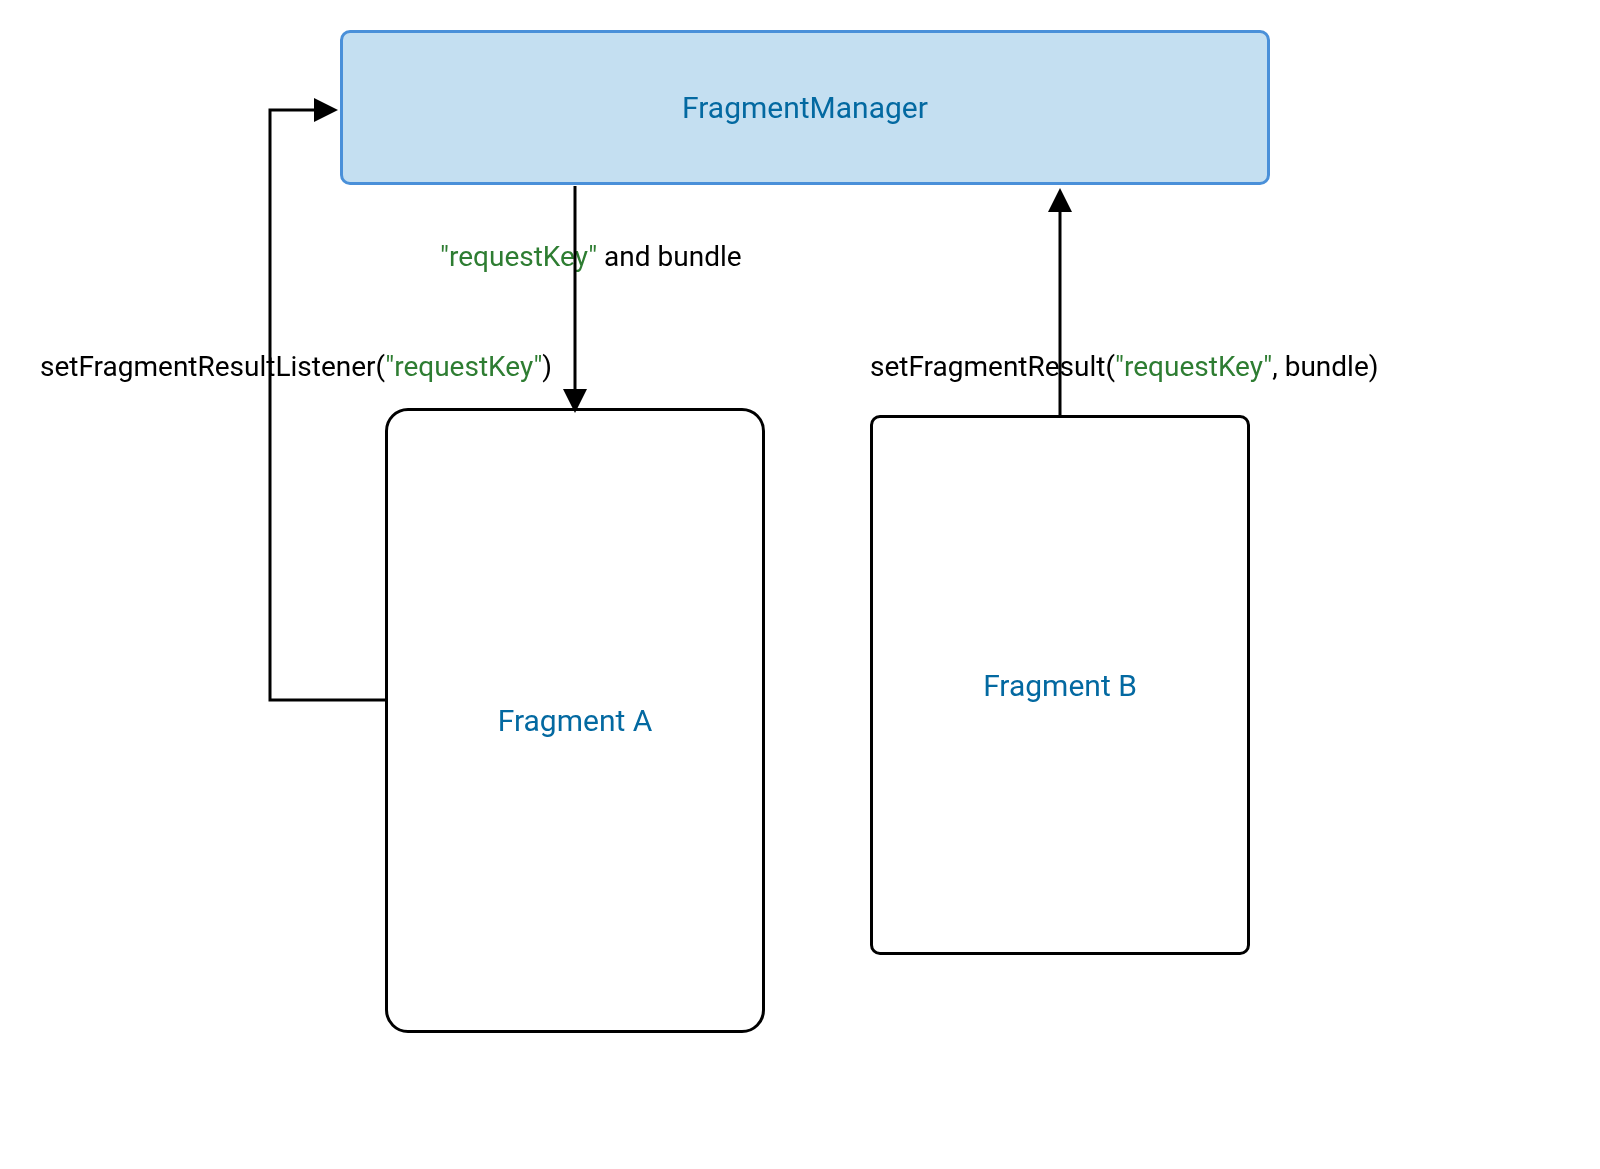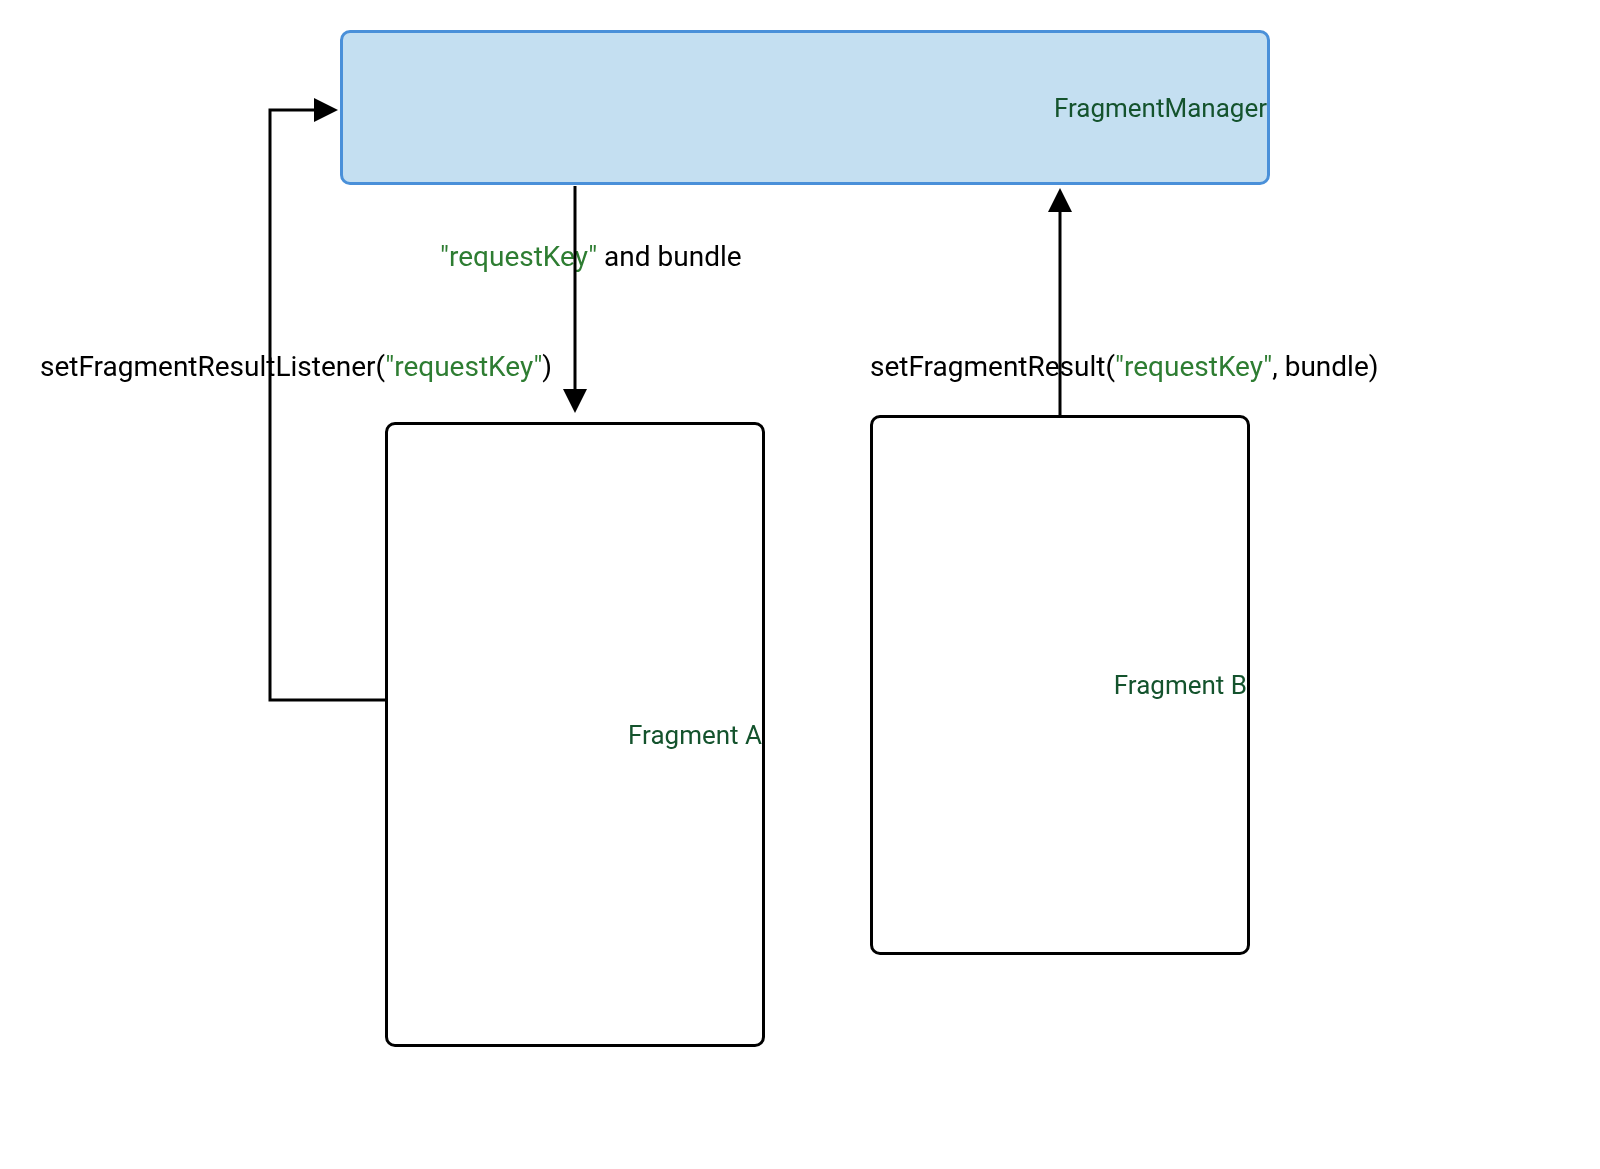--- a/index.html
+++ b/index.html
@@ -14,23 +14,23 @@
     position: relative;
     width: 1600px;
     height: 1169px;
   }
   .box {
     position: absolute;
     border: 3px solid #000;
     border-radius: 10px;
     display: flex;
     align-items: center;
-    justify-content: flex-end;
-    font-size: 26px;
-    color: #14532d;
+    justify-content: center;
+    font-size: 30px;
+    color: #0369a1;
     box-sizing: border-box;
   }
   .manager {
     background: #c4dff1;
     border-color: #4a90d9;
   }
   .label {
     position: absolute;
     font-size: 28px;
     color: #000;
@@ -50,21 +50,21 @@
 </style>
 </head>
 <body>
 
 <div class="stage">
 
   <div class="box manager" style="left:340px; top:30px; width:930px; height:155px;">
     <span>FragmentManager</span>
   </div>
 
-  <div class="box" style="left:385px; top:422px; width:380px; height:625px;">
+  <div class="box" style="left:385px; top:408px; width:380px; height:625px;border-radius:23px;">
     <span>Fragment A</span>
   </div>
 
   <div class="box" style="left:870px; top:415px; width:380px; height:540px;">
     <span>Fragment B</span>
   </div>
 
   <div class="label" style="left:40px; top:350px;">
     <span>setFragmentResultListener(</span><span class="code-green">"requestKey"</span><span>)</span>
   </div>

